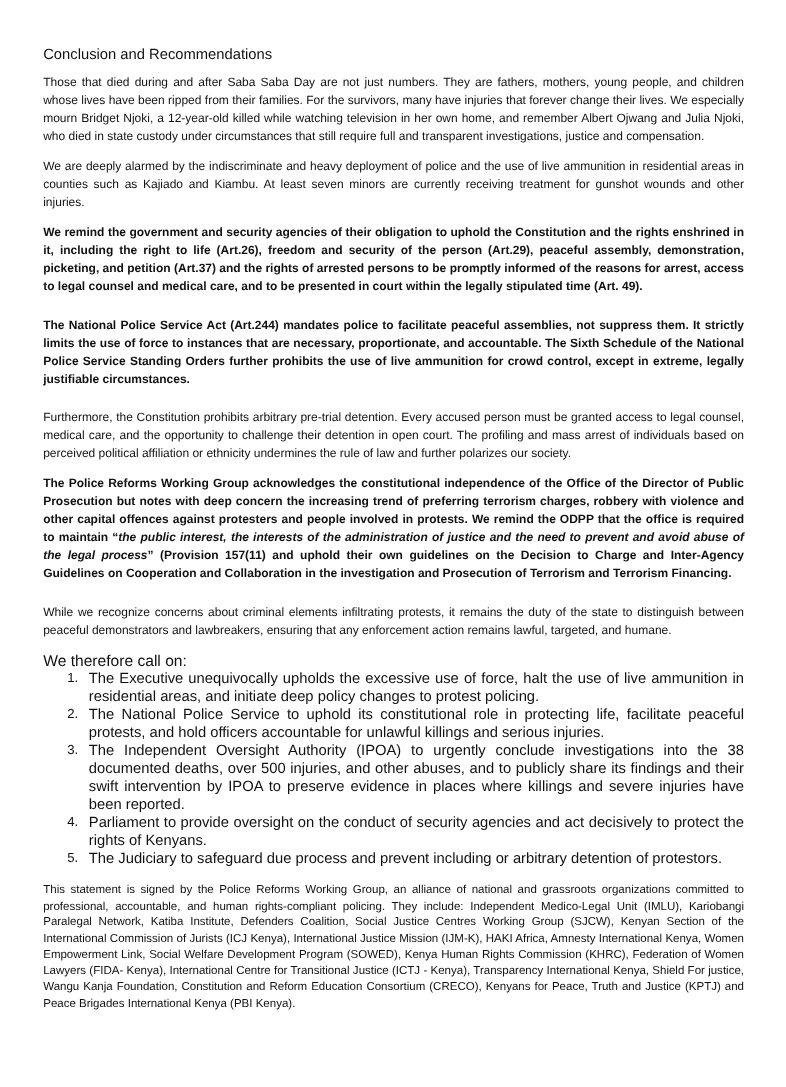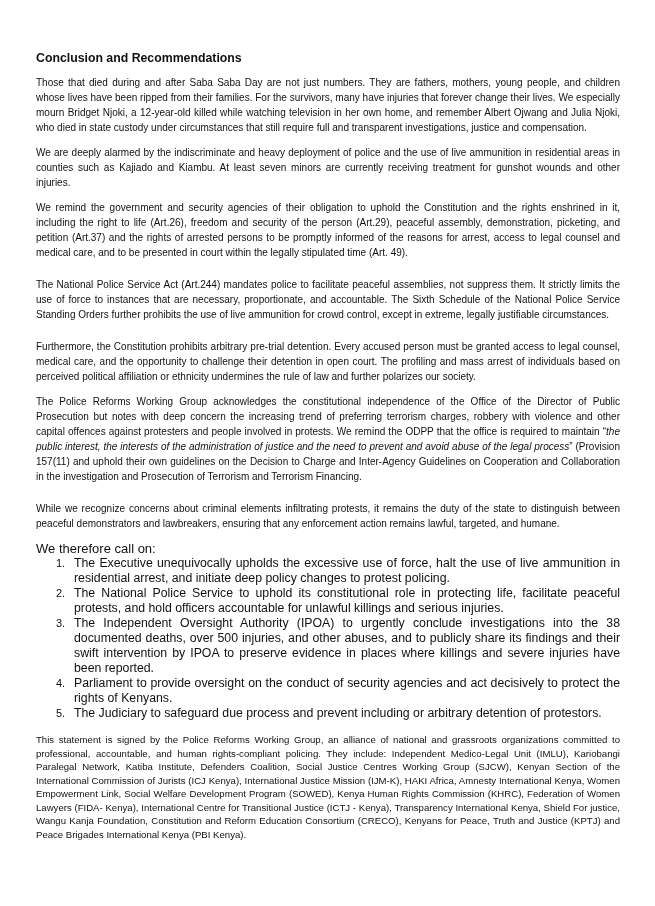--- a/index.html
+++ b/index.html
@@ -15,33 +15,34 @@
       font-family: "Liberation Sans", sans-serif;
       color: #111111;
     }
     .page {
       position: absolute;
       left: 36px;
       top: 38px;
       width: 584px;
     }
     .heading {
-      font-weight: bold;
+      font-weight: normal;
       font-size: 12.3px;
       line-height: 15px;
-      margin: 13px 0 9px 0;
+      margin: 0 0 9px 0;
     }
     .para {
       font-size: 10px;
       line-height: 15px;
       text-align: justify;
       margin: 0 0 10px 0;
     }
     .para.gap-lg {
       margin-bottom: 17px;
+      font-weight: bold;
     }
     .para em {
       font-style: italic;
     }
     .call-intro {
       font-size: 13px;
       line-height: 15px;
       margin: 0;
     }
     ol.calls {
@@ -78,21 +79,21 @@
   <p class="para">Those that died during and after Saba Saba Day are not just numbers. They are fathers, mothers, young people, and children whose lives have been ripped from their families. For the survivors, many have injuries that forever change their lives. We especially mourn Bridget Njoki, a 12-year-old killed while watching television in her own home, and remember Albert Ojwang and Julia Njoki, who died in state custody under circumstances that still require full and transparent investigations, justice and compensation.</p>
   <p class="para">We are deeply alarmed by the indiscriminate and heavy deployment of police and the use of live ammunition in residential areas in counties such as Kajiado and Kiambu. At least seven minors are currently receiving treatment for gunshot wounds and other injuries.</p>
   <p class="para gap-lg">We remind the government and security agencies of their obligation to uphold the Constitution and the rights enshrined in it, including the right to life (Art.26), freedom and security of the person (Art.29), peaceful assembly, demonstration, picketing, and petition (Art.37) and the rights of arrested persons to be promptly informed of the reasons for arrest, access to legal counsel and medical care, and to be presented in court within the legally stipulated time (Art. 49).</p>
   <p class="para gap-lg">The National Police Service Act (Art.244) mandates police to facilitate peaceful assemblies, not suppress them. It strictly limits the use of force to instances that are necessary, proportionate, and accountable. The Sixth Schedule of the National Police Service Standing Orders further prohibits the use of live ammunition for crowd control, except in extreme, legally justifiable circumstances.</p>
   <p class="para">Furthermore, the Constitution prohibits arbitrary pre-trial detention. Every accused person must be granted access to legal counsel, medical care, and the opportunity to challenge their detention in open court. The profiling and mass arrest of individuals based on perceived political affiliation or ethnicity undermines the rule of law and further polarizes our society.</p>
   <p class="para gap-lg"><span>The Police Reforms Working Group acknowledges the constitutional independence of the Office of the Director of Public Prosecution but notes with deep concern the increasing trend of preferring terrorism charges, robbery with violence and other capital offences against protesters and people involved in protests. We remind the ODPP that the office is required to maintain “</span><em>the public interest, the interests of the administration of justice and the need to prevent and avoid abuse of the legal process</em><span>” (Provision 157(11) and uphold their own guidelines on the Decision to Charge and Inter-Agency Guidelines on Cooperation and Collaboration in the investigation and Prosecution of Terrorism and Terrorism Financing.</span></p>
   <p class="para">While we recognize concerns about criminal elements infiltrating protests, it remains the duty of the state to distinguish between peaceful demonstrators and lawbreakers, ensuring that any enforcement action remains lawful, targeted, and humane.</p>
 
   <div class="call-intro">We therefore call on:</div>
   <ol class="calls">
-    <li><span class="num">1.</span><span>The Executive unequivocally upholds the excessive use of force, halt the use of live ammunition in residential arrest, and initiate deep policy changes to protest policing.</span></li>
+    <li><span class="num">1.</span><span>The Executive unequivocally upholds the excessive use of force, halt the use of live ammunition in residential areas, and initiate deep policy changes to protest policing.</span></li>
     <li><span class="num">2.</span><span>The National Police Service to uphold its constitutional role in protecting life, facilitate peaceful protests, and hold officers accountable for unlawful killings and serious injuries.</span></li>
     <li><span class="num">3.</span><span>The Independent Oversight Authority (IPOA) to urgently conclude investigations into the 38 documented deaths, over 500 injuries, and other abuses, and to publicly share its findings and their swift intervention by IPOA to preserve evidence in places where killings and severe injuries have been reported.</span></li>
     <li><span class="num">4.</span><span>Parliament to provide oversight on the conduct of security agencies and act decisively to protect the rights of Kenyans.</span></li>
     <li><span class="num">5.</span><span>The Judiciary to safeguard due process and prevent including or arbitrary detention of protestors.</span></li>
   </ol>
 
   <p class="footer">This statement is signed by the Police Reforms Working Group, an alliance of national and grassroots organizations committed to professional, accountable, and human rights-compliant policing. They include:  Independent Medico-Legal Unit (IMLU), Kariobangi Paralegal Network, Katiba Institute, Defenders Coalition, Social Justice Centres Working Group (SJCW), Kenyan Section of the International Commission of Jurists (ICJ Kenya), International Justice Mission (IJM-K), HAKI Africa, Amnesty International Kenya, Women Empowerment Link, Social Welfare Development Program (SOWED), Kenya Human Rights Commission (KHRC), Federation of Women Lawyers (FIDA- Kenya), International Centre for Transitional Justice (ICTJ - Kenya), Transparency International Kenya, Shield For justice, Wangu Kanja Foundation, Constitution and Reform Education Consortium (CRECO), Kenyans for Peace, Truth and Justice (KPTJ) and Peace Brigades International Kenya (PBI Kenya).</p>
 </div>
 
 </body></html>

